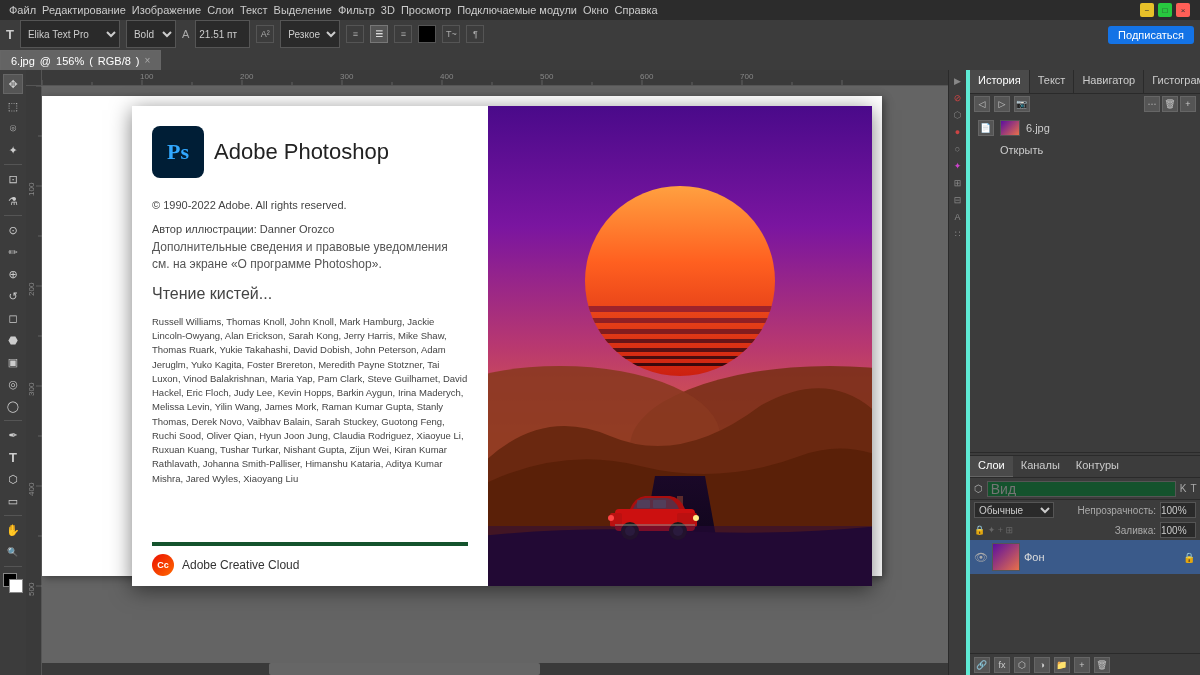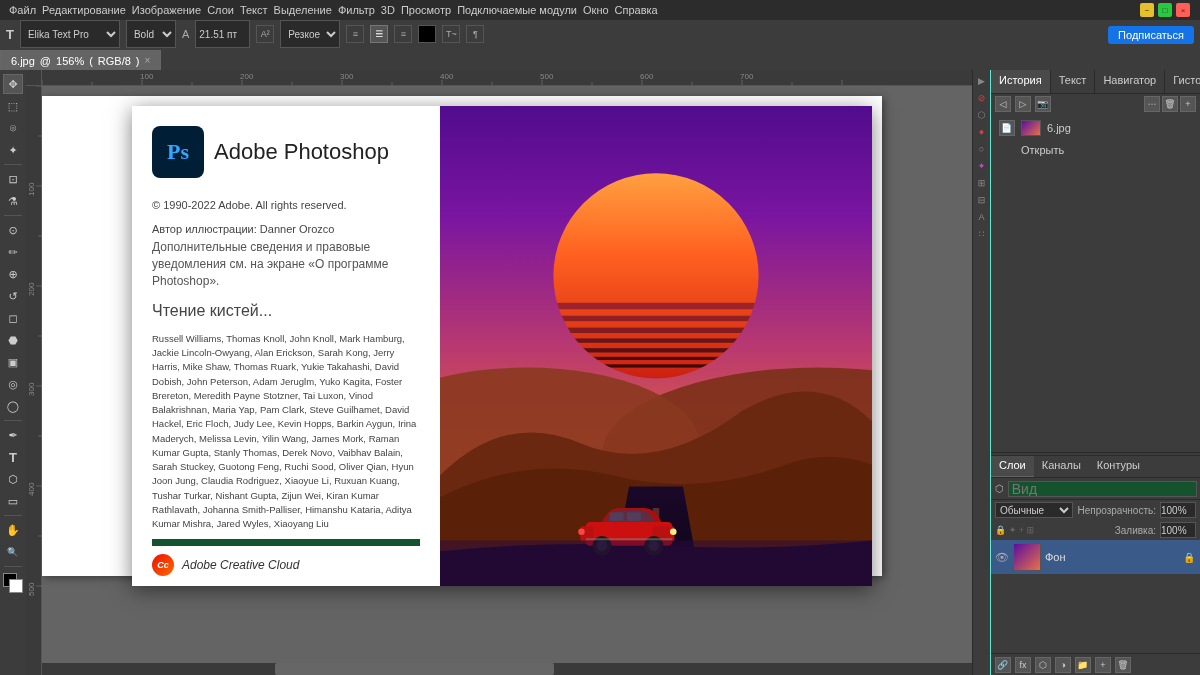--- a/index.html
+++ b/index.html
@@ -192,26 +192,26 @@
       border-top: none;
     }
     .acc-name {
       font-size: 12px;
       color: #333;
       font-weight: 400;
     }
 
     
     .right-panel {
-      width: 210px;
+      width: 234px;
       background: #3c3c3c;
       display: flex;
       flex-direction: column;
       flex-shrink: 0;
-      border-left: 1px solid #5eead4;
+      border-left: 4px solid #5eead4;
     }
 
     .panel-tabs {
       height: 24px;
       background: #3c3c3c;
       display: flex;
       border-bottom: 1px solid #2a2a2a;
     }
     .panel-tab {
       padding: 4px 8px;
@@ -653,35 +653,35 @@
         </svg>
       </div>
 
       <div style="flex:1;background:#646464;position:relative;overflow:hidden;">
 
         <div style="position:absolute;top:10px;left:0;width:840px;height:480px;background:#fff;box-shadow:2px 2px 8px rgba(0,0,0,0.4);">
 
           <div style="position:absolute;top:10px;left:90px;width:740px;height:480px;background:#fff;box-shadow:0 4px 20px rgba(0,0,0,0.5);display:flex;flex-direction:column;">
             <div style="display:flex;flex:1;overflow:hidden;">
 
-              <div style="width:308px;background:#fff;padding:20px 20px 10px 20px;display:flex;flex-direction:column;flex-shrink:0;">
+              <div style="width:356px;background:#fff;padding:20px 20px 10px 20px;display:flex;flex-direction:column;flex-shrink:0;">
 
                 <div class="ps-logo-area">
                   <div class="ps-logo-box">Ps</div>
                   <div class="ps-app-name">Adobe Photoshop</div>
                 </div>
 
                 <div class="splash-copyright">© 1990-2022 Adobe. All rights reserved.</div>
                 <div class="splash-author">Автор иллюстрации: Danner Orozco</div>
                 <div class="splash-notice">Дополнительные сведения и правовые уведомления см.
 на экране «О программе Photoshop».</div>
                 <div class="splash-loading">Чтение кистей...</div>
                 <div class="splash-credits">Russell Williams, Thomas Knoll, John Knoll, Mark Hamburg, Jackie Lincoln-Owyang, Alan Erickson, Sarah Kong, Jerry Harris, Mike Shaw, Thomas Ruark, Yukie Takahashi, David Dobish, John Peterson, Adam Jeruglm, Yuko Kagita, Foster Brereton, Meredith Payne Stotzner, Tai Luxon, Vinod Balakrishnan, Maria Yap, Pam Clark, Steve Guilhamet, David Hackel, Eric Floch, Judy Lee, Kevin Hopps, Barkin Aygun, Irina Maderych, Melissa Levin, Yilin Wang, James Mork, Raman Kumar Gupta, Stanly Thomas, Derek Novo, Vaibhav Balain, Sarah Stuckey, Guotong Feng, Ruchi Sood, Oliver Qian, Hyun Joon Jung, Claudia Rodriguez, Xiaoyue Li, Ruxuan Kuang, Tushar Turkar, Nishant Gupta, Zijun Wei, Kiran Kumar Rathlavath, Johanna Smith-Palliser, Himanshu Kataria, Aditya Kumar Mishra, Jared Wyles, Xiaoyang Liu</div>
 
-                <div class="splash-footer" style="padding:8px 0 0 0;margin-top:8px;border-top:7px solid #14532d;font-style:italic;">
+                <div class="splash-footer" style="padding:8px 0 0 0;margin-top:8px;border-top:4px solid #14532d;">
 
                   <div style="width:22px;height:22px;border-radius:50%;background:linear-gradient(135deg,#eb1000,#ff6a00);display:flex;align-items:center;justify-content:center;color:white;font-size:9px;font-weight:bold;flex-shrink:0;">Cc</div>
                   <span class="acc-name">Adobe Creative Cloud</span>
                 </div>
               </div>
 
               <div style="flex:1;overflow:hidden;position:relative;">
                 <svg width="100%" height="100%" viewBox="0 0 400 480" preserveAspectRatio="xMidYMid slice" xmlns="http://www.w3.org/2000/svg">
 
                   <defs>

